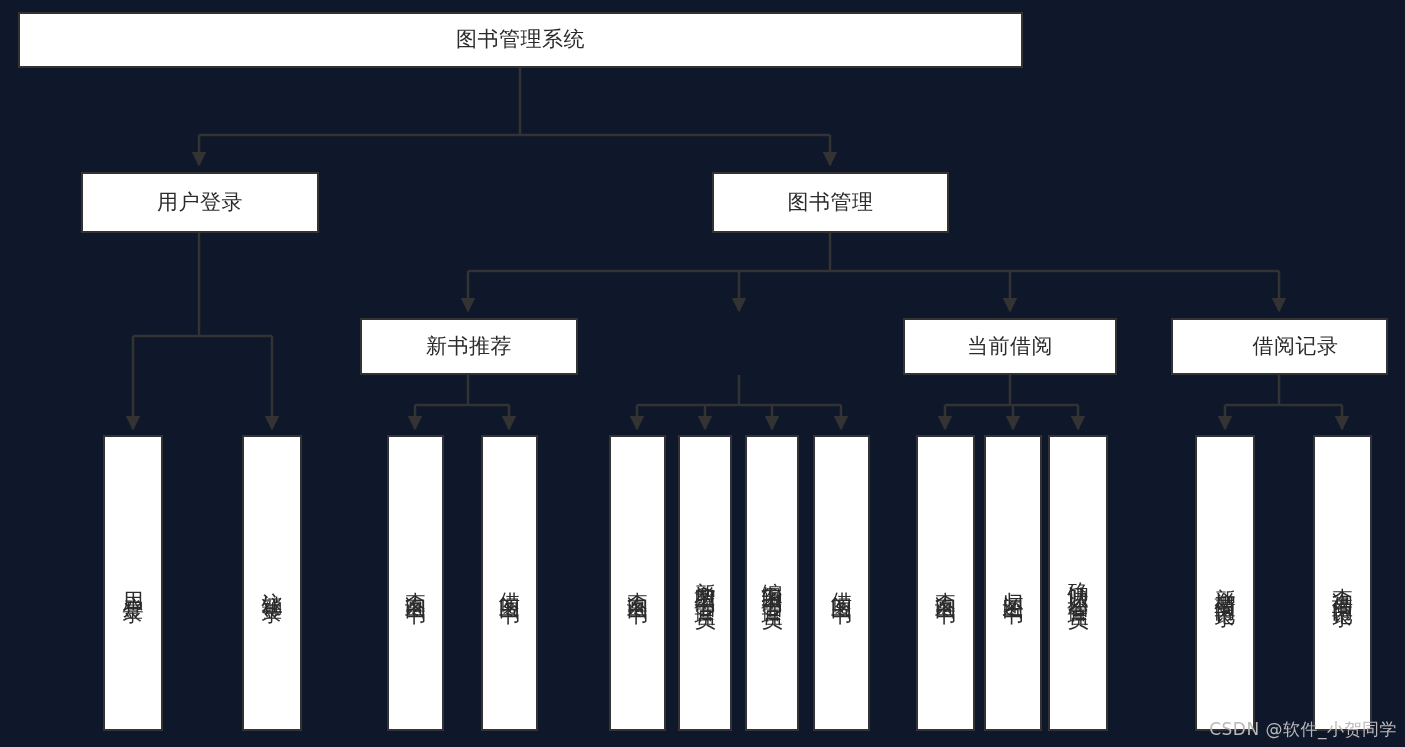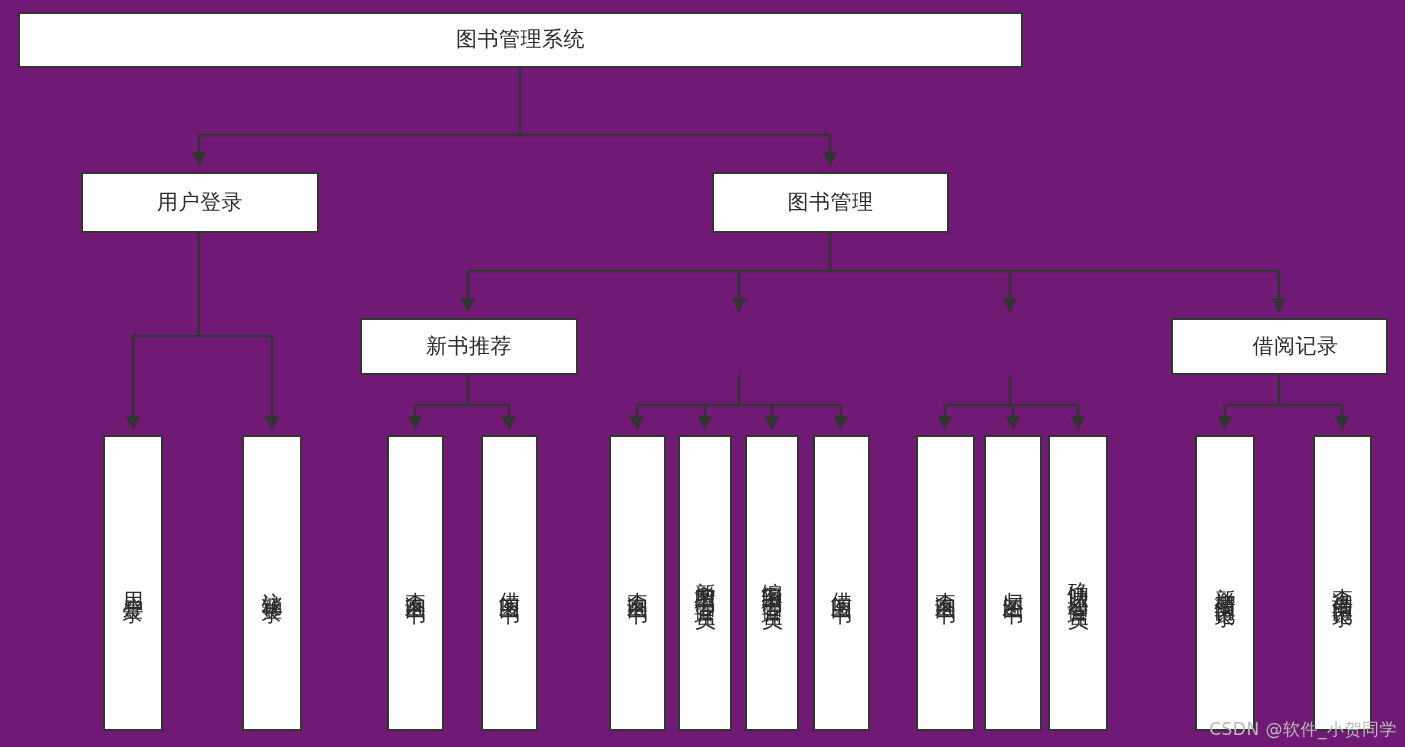--- a/index.html
+++ b/index.html
@@ -7,21 +7,21 @@
     padding: 0;
     background: #ffffff;
   }
   body {
     font-family: "DejaVu Sans", "Liberation Sans", sans-serif;
   }
   #canvas {
     position: relative;
     width: 1405px;
     height: 747px;
-    background: #701a75;
+    background: #0f172a;
     overflow: hidden;
   }
   #wires {
     position: absolute;
     left: 0;
     top: 0;
     width: 1405px;
     height: 747px;
     pointer-events: none;
   }
@@ -126,20 +126,23 @@
   <div class="node horiz" style="left:81px; top:172px; width:238px; height:61px;">
     <span>用户登录</span>
   </div>
   <div class="node horiz" style="left:360px; top:318px; width:218px; height:57px;">
     <span>新书推荐</span>
   </div>
 
   <div class="node horiz" style="left:712px; top:172px; width:237px; height:61px;">
     <span>图书管理</span>
   </div>
+  <div class="node horiz" style="left:903px; top:318px; width:214px; height:57px;">
+    <span>当前借阅</span>
+  </div>
   <div class="node horiz" style="left:1171px; top:318px; width:217px; height:57px;padding-left:32px;">
     <span>借阅记录</span>
   </div>
 
   <div class="node vert" style="left:103px; top:435px; width:60px; height:296px;">
     <span class="vtext">用户登录</span>
   </div>
   <div class="node vert" style="left:242px; top:435px; width:60px; height:296px;">
     <span class="vtext">注销登录</span>
   </div>

